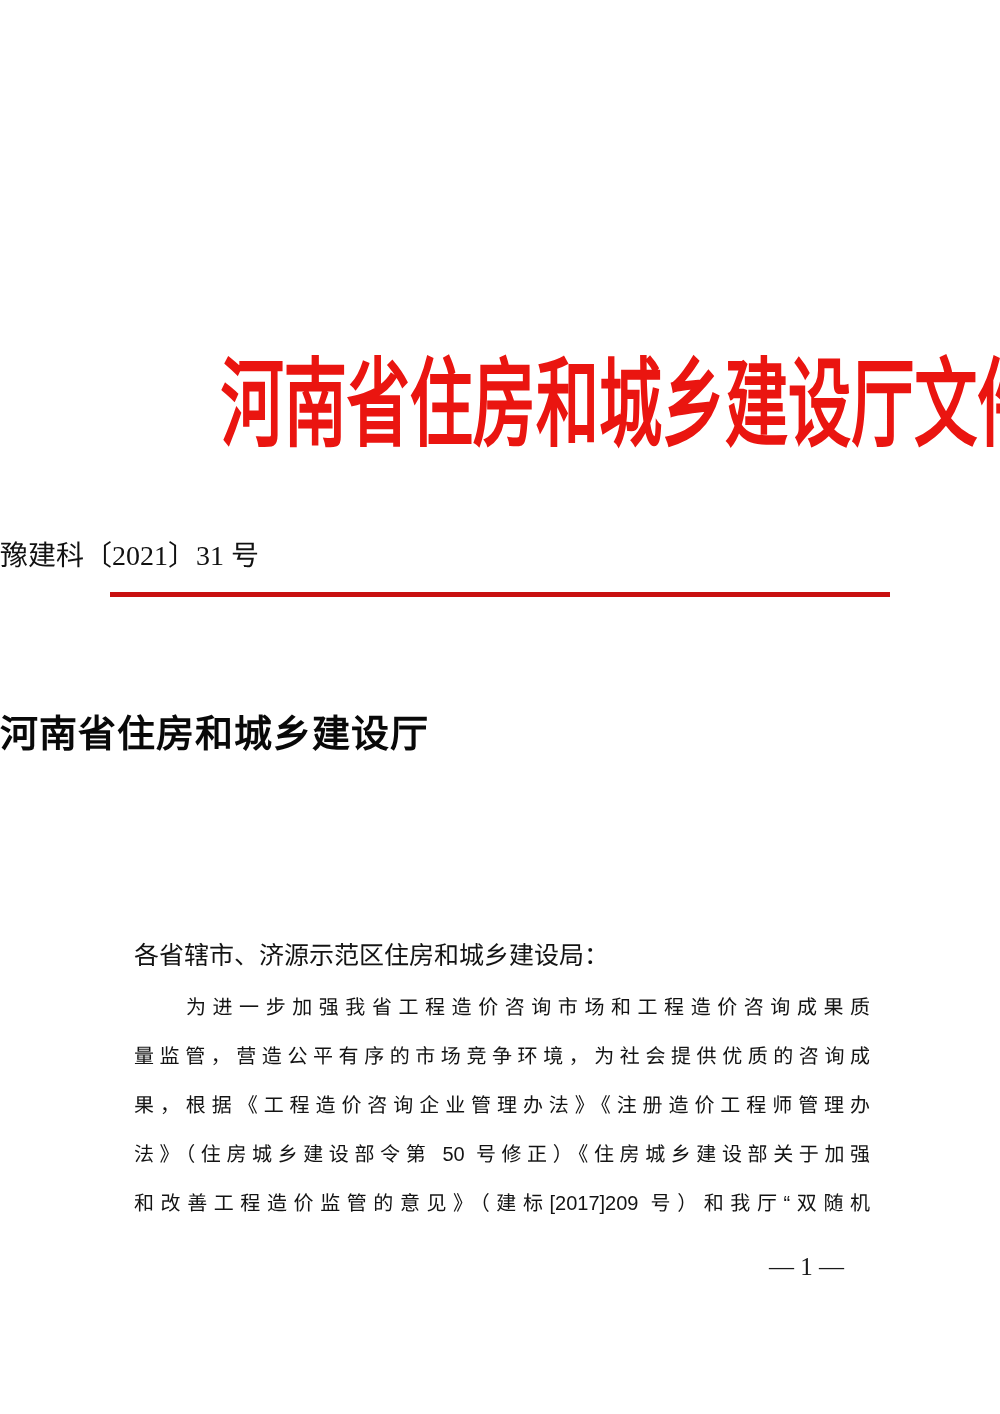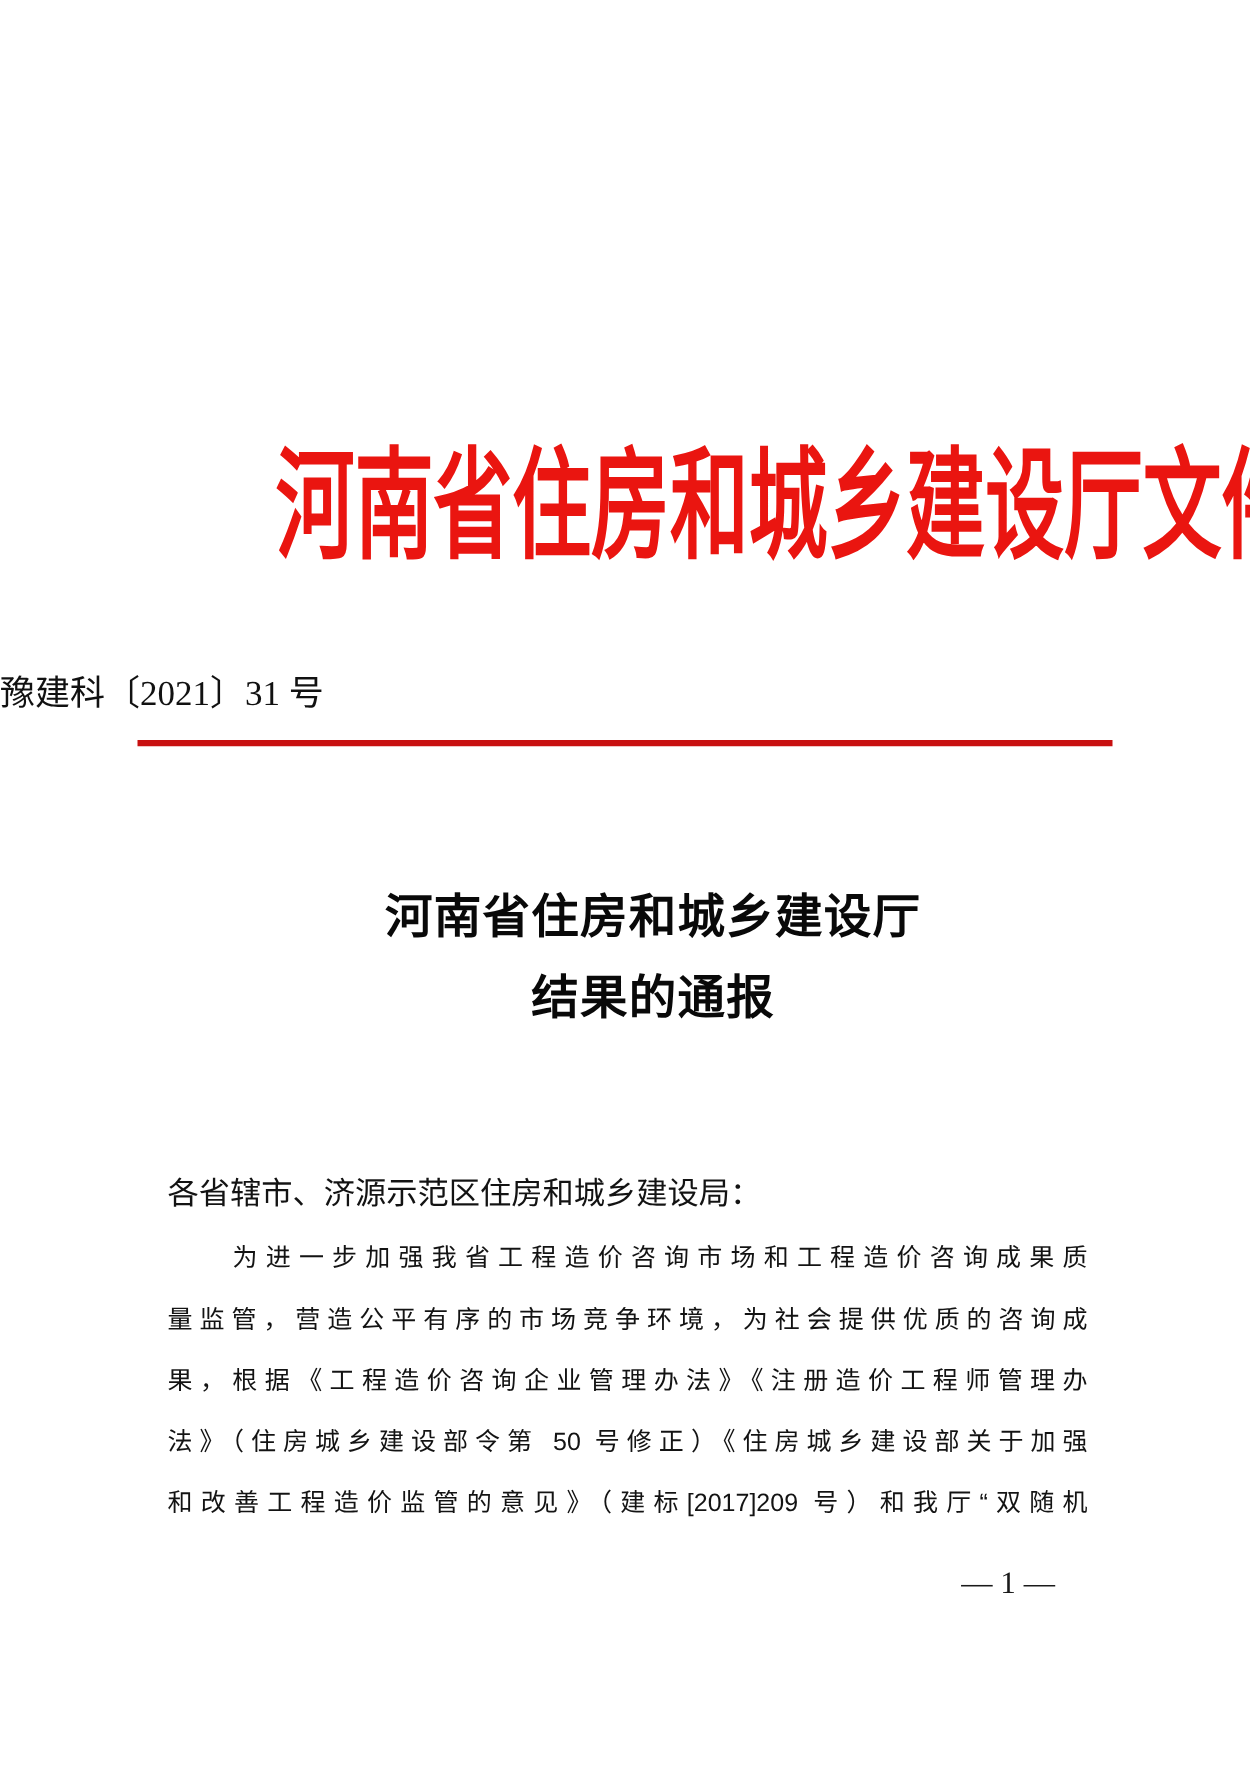--- a/index.html
+++ b/index.html
@@ -62,22 +62,20 @@
     width: 780px;
     height: 5px;
     background: var(--rule-red);
   }
   
   .title-block {
     position: absolute;
     top: 702px;
     left: 0;
     width: 100%;
-    text-align: center;
-    padding-left: 45px;
   }
   .title-line {
     font-size: 38px;
     line-height: 65px;
     font-weight: 700;
     color: #090909;
     letter-spacing: 1px;
     white-space: nowrap;
   }
   
@@ -129,21 +127,20 @@
   <div class="banner">
     <span class="banner-inner">河南省住房和城乡建设厅文件</span>
   </div>
 
   <div class="doc-number">豫建科〔2021〕31 号</div>
 
   <div class="red-rule"></div>
 
   <div class="title-block">
     <div class="title-line">河南省住房和城乡建设厅</div>
-    <div class="title-line">结果的通报</div>
   </div>
 
   <div class="salutation">各省辖市、济源示范区住房和城乡建设局：</div>
 
   <div class="body-block">
     <div class="body-line indent">为进一步加强我省工程造价咨询市场和工程造价咨询成果质</div>
     <div class="body-line">量监管，营造公平有序的市场竞争环境，为社会提供优质的咨询成</div>
     <div class="body-line">果，根据《工程造价咨询企业管理办法》《注册造价工程师管理办</div>
     <div class="body-line">法》（住房城乡建设部令第 50 号修正）《住房城乡建设部关于加强</div>
     <div class="body-line">和改善工程造价监管的意见》（建标[2017]209 号）和我厅“双随机</div>

